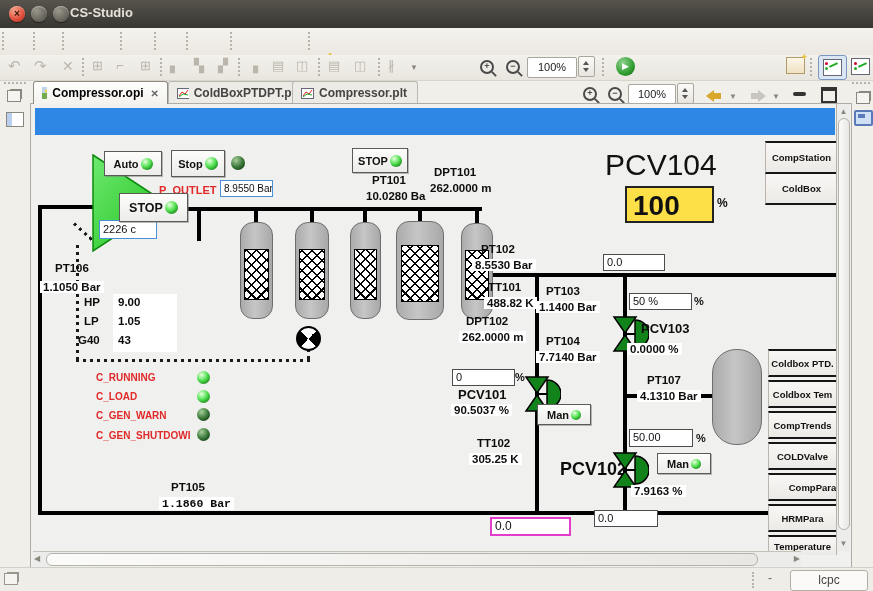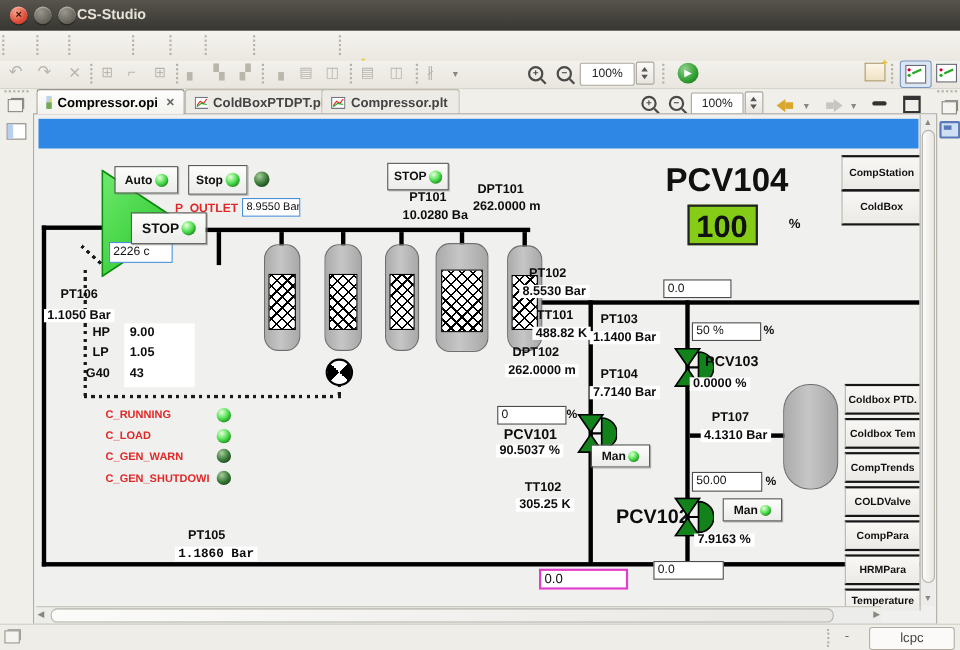--- a/index.html
+++ b/index.html
@@ -309,22 +309,22 @@
   <div class="abs led off" style="left:197px;top:428px;width:13px;height:13px;"></div>
 
   <div class="abs sname" style="left:171px;top:481px;">PT105</div>
   <div class="abs sval" style="left:159px;top:497px;font-family:Liberation Mono, monospace;">1.1860 Bar</div>
 
   <div class="abs sname" style="left:372px;top:174px;">PT101</div>
   <div class="abs sval" style="left:363px;top:190px;background:none;">10.0280 Ba</div>
   <div class="abs sname" style="left:434px;top:166px;">DPT101</div>
   <div class="abs sval" style="left:427px;top:182px;background:none;">262.0000 m</div>
 
-  <div class="abs" style="left:605px;top:148px;width:160px;font-weight:bold;font-size:30px;color:#111;z-index:3;">PCV104</div>
-  <div class="abs" style="left:625px;top:186px;width:64px;height:37px;background:#84cc16;border:2px solid #222;font-weight:bold;font-size:28px;line-height:36px;padding-left:6px;color:#111;z-index:3;box-sizing:border-box;">100</div>
+  <div class="abs" style="left:605px;top:148px;width:160px;font-weight:normal;font-size:30px;color:#111;z-index:3;">PCV104</div>
+  <div class="abs" style="left:625px;top:186px;width:89px;height:37px;background:#fde047;border:2px solid #222;font-weight:bold;font-size:28px;line-height:36px;padding-left:6px;color:#111;z-index:3;box-sizing:border-box;">100</div>
   <div class="abs unitlbl" style="left:717px;top:196px;font-size:12px;">%</div>
 
   <div class="abs sname" style="left:481px;top:243px;">PT102</div>
   <div class="abs sval" style="left:472px;top:259px;">8.5530 Bar</div>
   <div class="abs inp" style="left:603px;top:254px;width:54px;height:15px;">0.0</div>
 
   <div class="abs sname" style="left:488px;top:281px;">TT101</div>
   <div class="abs sval" style="left:484px;top:297px;">488.82 K</div>
   <div class="abs sname" style="left:466px;top:315px;">DPT102</div>
   <div class="abs sval" style="left:459px;top:331px;">262.0000 m</div>
@@ -402,21 +402,21 @@
     </div>
   <div class="abs navbtn" style="top:380px;">
       <span>Coldbox Tem</span>
     </div>
   <div class="abs navbtn" style="top:411px;">
       <span>CompTrends</span>
     </div>
   <div class="abs navbtn" style="top:442px;">
       <span>COLDValve</span>
     </div>
-  <div class="abs navbtn" style="top:473px;">
+  <div class="abs navbtn" style="top:473px;padding-left:10px;">
       <span>CompPara</span>
     </div>
   <div class="abs navbtn" style="top:504px;">
       <span>HRMPara</span>
     </div>
   <div class="abs navbtn" style="top:535px;height:18px;border-bottom:none;">
       <span>Temperature</span>
     </div>
 
   <div class="abs scroll-track" style="left:836px;top:104px;width:13px;height:447px;border-left:1px solid #b5b2aa;z-index:5;">

